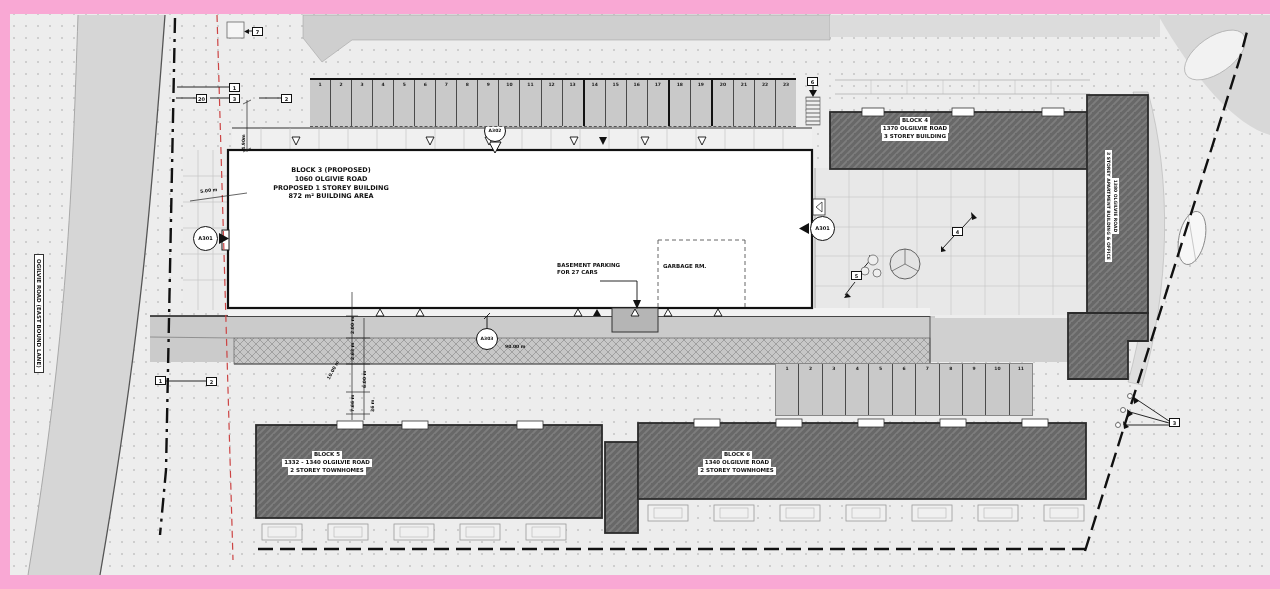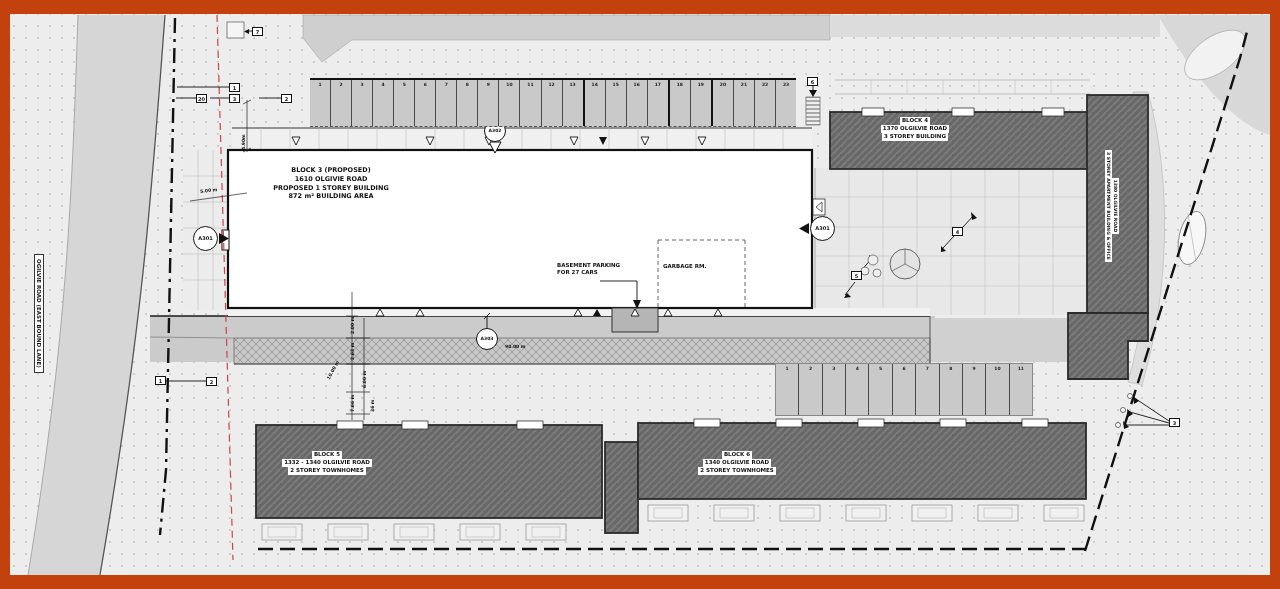--- a/index.html
+++ b/index.html
@@ -1,16 +1,16 @@
 <!DOCTYPE html>
 <html><head>
 <meta charset="utf-8">
 <style>
   html,body{margin:0;padding:0;background:#fff;}
-  #canvas{position:relative;width:1280px;height:589px;background:#c2410c;overflow:hidden;
+  #canvas{position:relative;width:1280px;height:589px;background:#f9a8d4;overflow:hidden;
           font-family:"DejaVu Sans",sans-serif;color:#111;}
   #linework{position:absolute;left:0;top:0;}
   .abs{position:absolute;}
   
   .b3{width:190px;text-align:center;font-size:6.5px;line-height:1.35;font-weight:bold;}
   .b3 span{display:block;}
   
   .wlab{text-align:center;font-size:5.5px;line-height:1.5;font-weight:bold;}
   .wlab .wline{background:#fff;padding:0 2px;display:inline-block;white-space:nowrap;}
   .wlab div{line-height:1.45;}
@@ -250,21 +250,21 @@
         <circle cx="877" cy="273" r="4"></circle>
   </g>
 </svg>
 
 <div class="abs" style="left:52px;top:254px">
   <div class="vrot"><span class="street-box">OGILVIE ROAD (EAST BOUND LANE)</span></div>
 </div>
 
 <div class="abs b3" style="left:236px;top:166px">
   <span>BLOCK 3 (PROPOSED)</span>
-  <span>1610 OLGIVIE ROAD</span>
+  <span>1060 OLGIVIE ROAD</span>
   <span>PROPOSED 1 STOREY BUILDING</span>
   <span>872 m² BUILDING AREA</span>
 </div>
 
 <div class="abs wlab" style="left:850px;top:117px;width:130px">
   <div><span class="wline">BLOCK 4</span></div>
   <div><span class="wline">1370 OLGILVIE ROAD</span></div>
   <div><span class="wline">3 STOREY BUILDING</span></div>
 </div>
 

